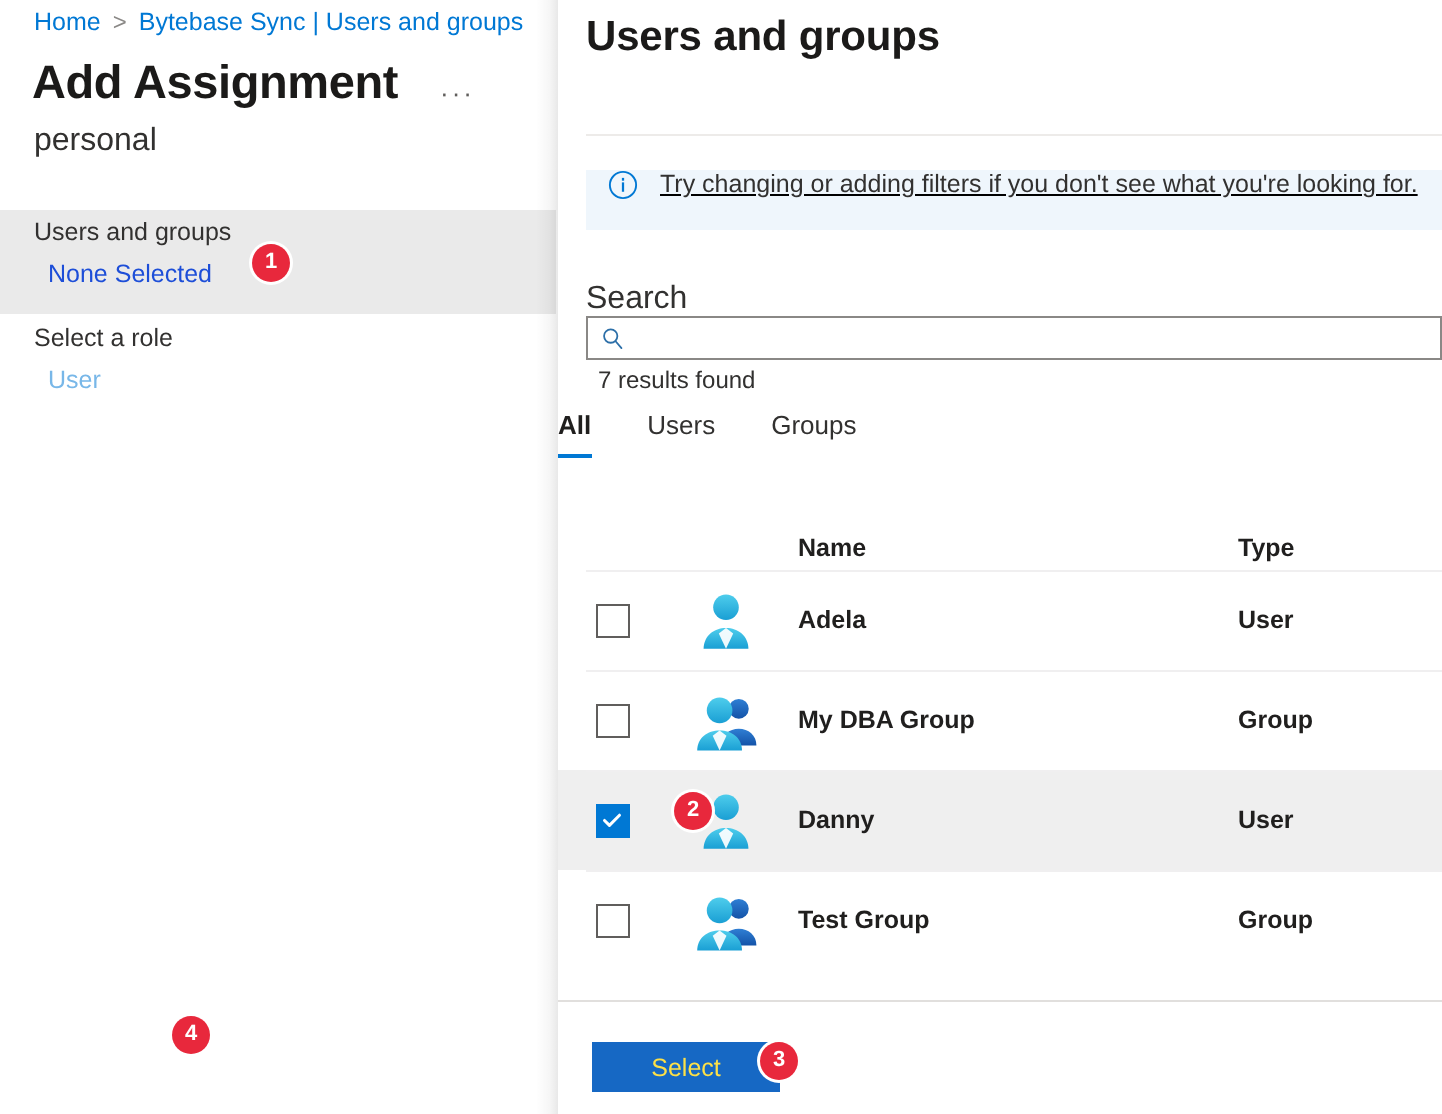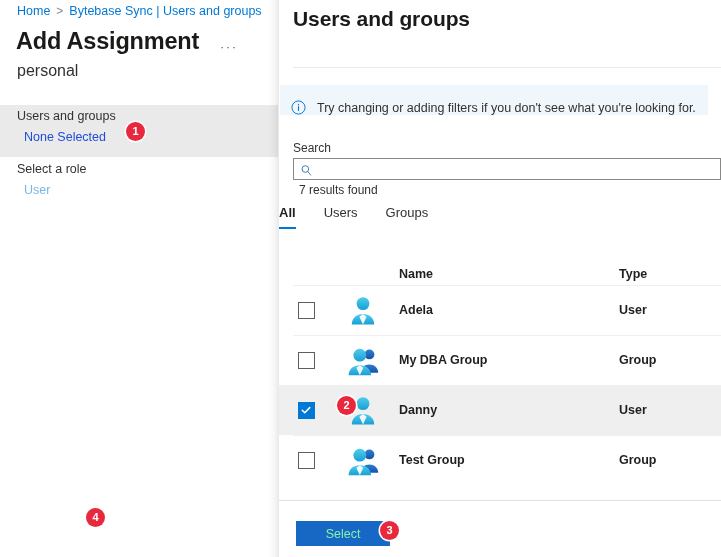--- a/index.html
+++ b/index.html
@@ -135,42 +135,43 @@
     letter-spacing: -0.1px;
   }
   #panel-header-rule {
     position: absolute;
     left: 14px; top: 67px;
     width: 428px; height: 1px;
     background: #edebe9;
   }
   #info-banner {
     position: absolute;
-    left: 1px; top: 85px;
+    left: 14px; top: 85px;
     width: 428px; height: 30px;
     background: #eff6fc;
     display: flex;
-    align-items: flex-end;
+    align-items: flex-start;
+    text-decoration: underline;
   }
   #info-icon {
     margin-left: 11px;
     width: 15px; height: 15px;
     flex: 0 0 15px;
   }
   #info-text {
     margin-left: 11px;
     font-size: 12.5px;
     color: #323130;
     white-space: nowrap;
   }
 
   #search-label {
     position: absolute;
     left: 14px; top: 141px;
-    font-size: 12px;
+    font-size: 16px;
     color: #323130;
   }
   #search-box {
     position: absolute;
     left: 14px; top: 158px;
     width: 428px; height: 22px;
     border: 1px solid #8a8886;
     background: #ffffff;
     box-sizing: border-box;
     display: flex;
@@ -274,21 +275,21 @@
     position: absolute;
     left: 0; top: 500px;
     width: 442px; height: 1px;
     background: #e1dfdd;
   }
   #select-button {
     position: absolute;
     left: 17px; top: 521px;
     width: 94px; height: 25px;
     background: #1668c4;
-    color: #86efac;
+    color: #fde047;
     border: 0;
     font-family: "Liberation Sans", sans-serif;
     font-size: 12.5px;
     display: flex;
     align-items: center;
     justify-content: center;
     cursor: pointer;
     padding: 0;
   }
 

